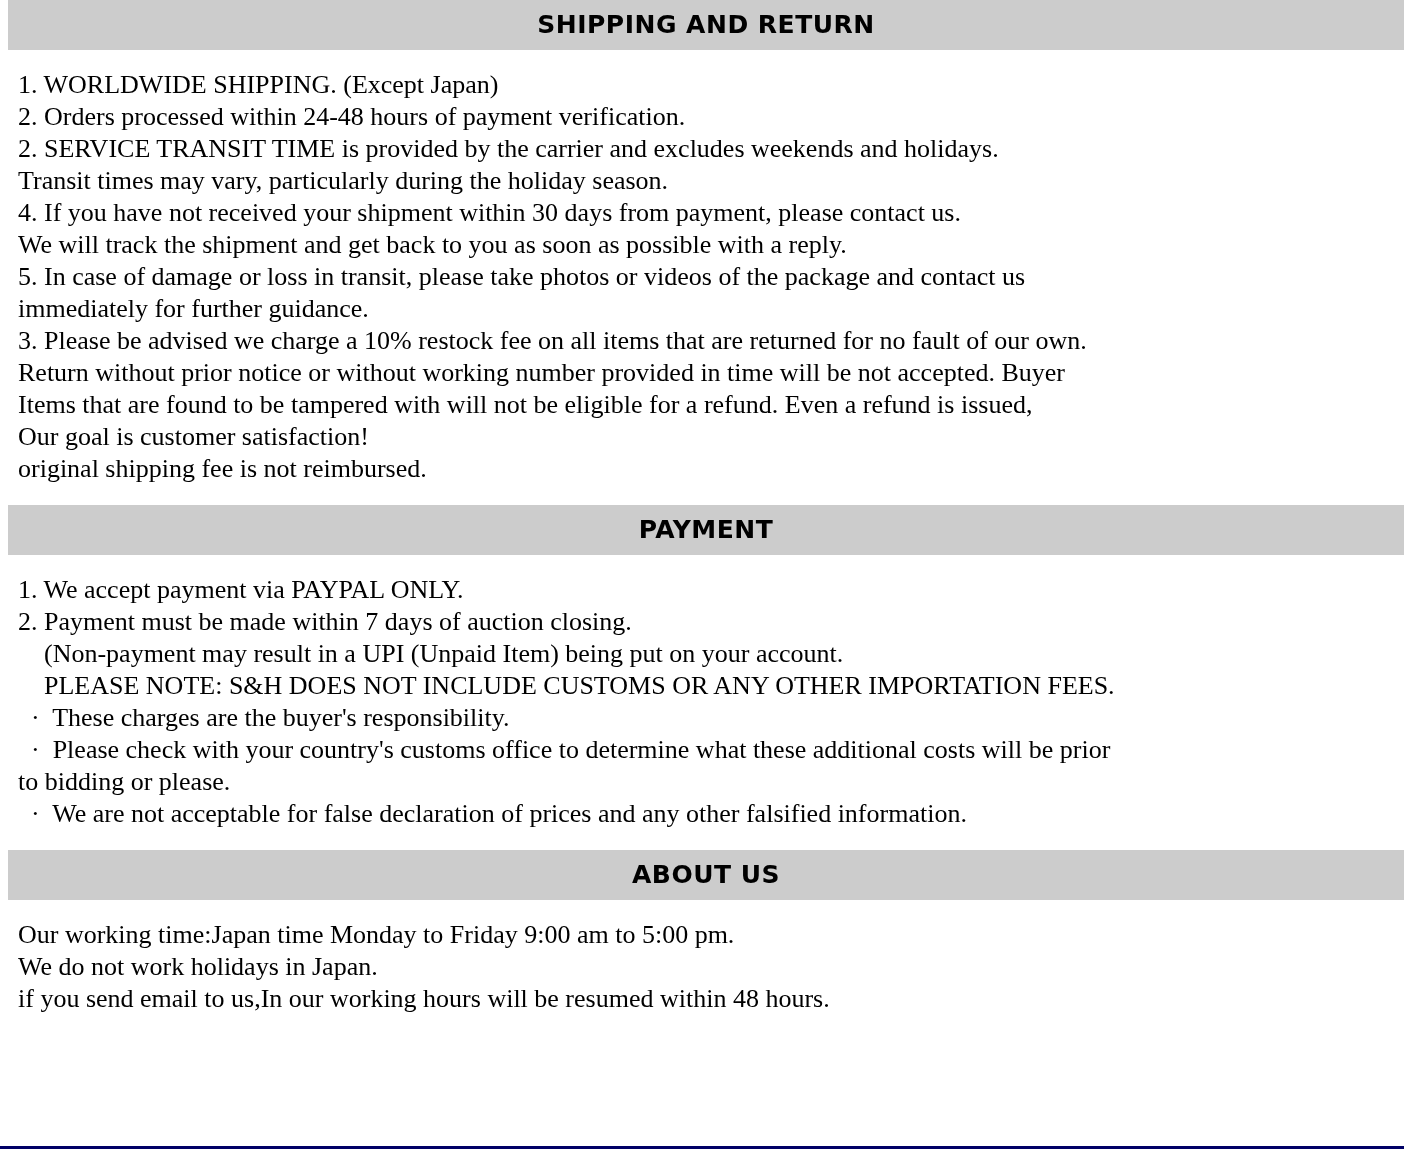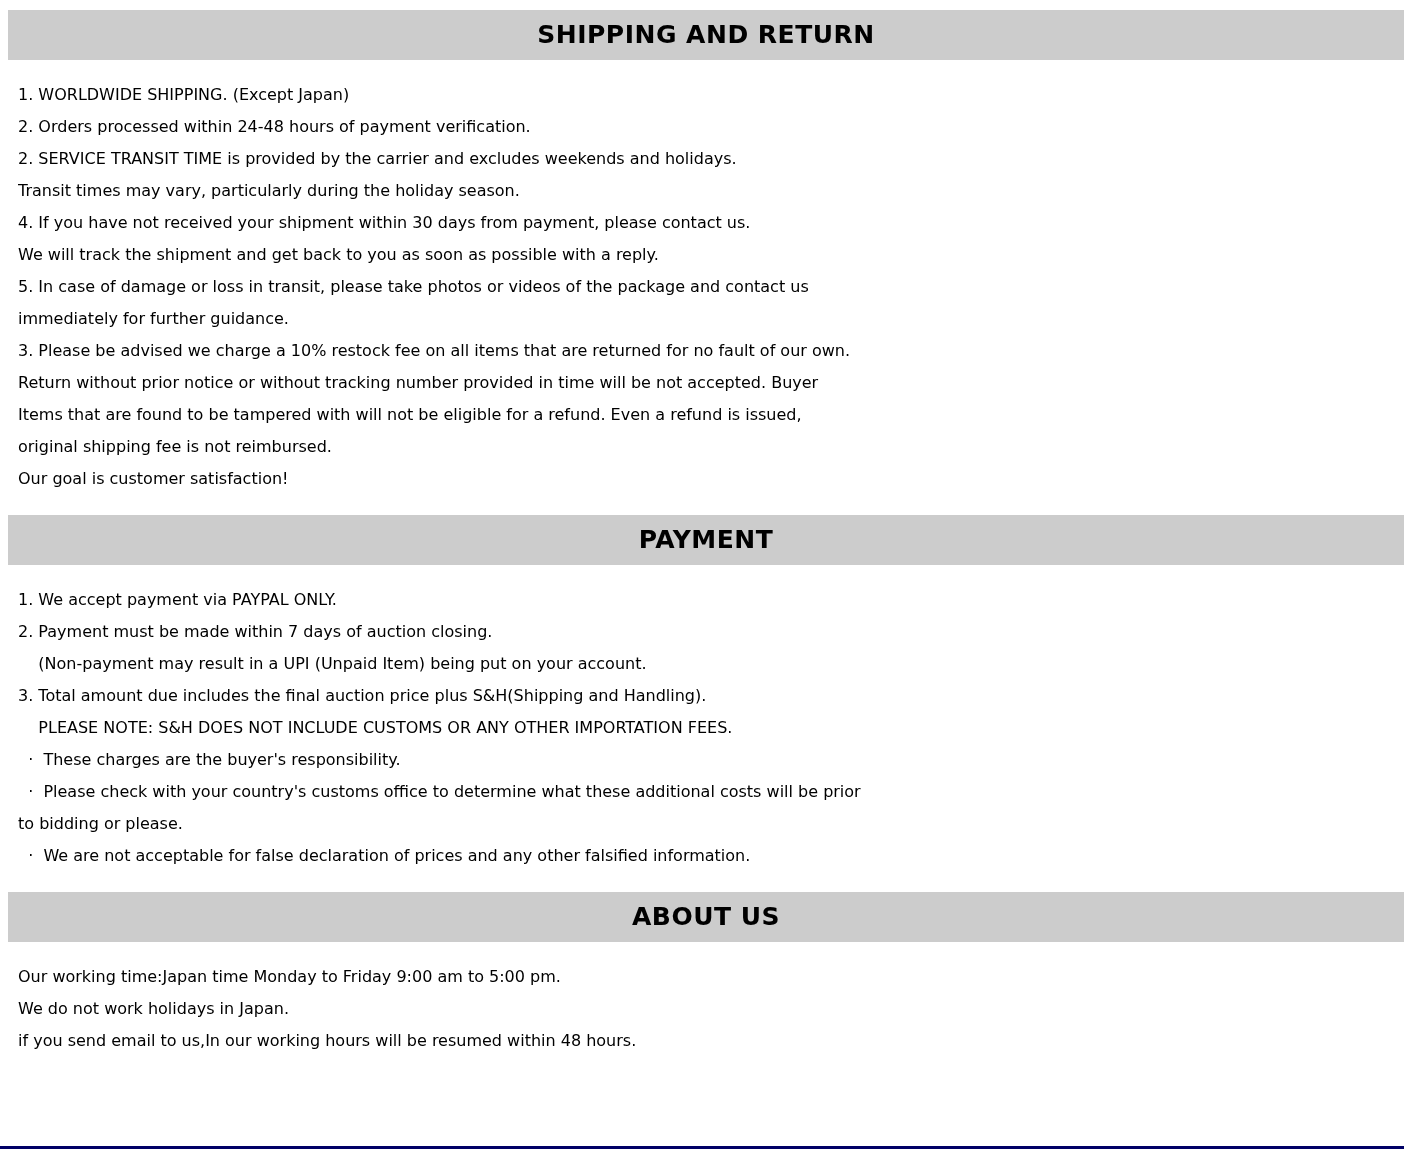--- a/index.html
+++ b/index.html
@@ -9,38 +9,38 @@
   }
   body {
     width: 1404px;
     height: 1154px;
     overflow: hidden;
     font-family: "DejaVu Sans", sans-serif;
     color: #000000;
     position: relative;
   }
   .doc {
-    padding-top: 10px;
     box-sizing: border-box;
     height: 100%;
   }
   .section-header {
     margin-left: 8px;
     height: 50px;
     line-height: 50px;
     background: #cccccc;
     text-align: center;
     font-weight: bold;
     font-size: 25px;
     letter-spacing: 0.5px;
   }
   .section-body {
     padding: 19px 0 20px 18px;
-    font-size: 16px;
+    font-size: 26px;
     line-height: 32px;
+    font-family: Liberation Serif, serif;
   }
   .line {
     white-space: pre;
     overflow: hidden;
   }
   .bottom-rule {
     position: absolute;
     left: 0;
     right: 0;
     bottom: 5px;
@@ -58,34 +58,33 @@
     <div class="section-body">
         <div class="line">1. WORLDWIDE SHIPPING. (Except Japan)</div>
         <div class="line">2. Orders processed within 24-48 hours of payment verification.</div>
         <div class="line">2. SERVICE TRANSIT TIME is provided by the carrier and excludes weekends and holidays.</div>
         <div class="line">Transit times may vary, particularly during the holiday season.</div>
         <div class="line">4. If you have not received your shipment within 30 days from payment, please contact us.</div>
         <div class="line">We will track the shipment and get back to you as soon as possible with a reply.</div>
         <div class="line">5. In case of damage or loss in transit, please take photos or videos of the package and contact us</div>
         <div class="line">immediately for further guidance.</div>
         <div class="line">3. Please be advised we charge a 10% restock fee on all items that are returned for no fault of our own.</div>
-        <div class="line">Return without prior notice or without tracking number provided in time will be not accepted. Buyer</div>
+        <div class="line">Return without prior notice or without working number provided in time will be not accepted. Buyer</div>
         <div class="line">Items that are found to be tampered with will not be eligible for a refund. Even a refund is issued,</div>
+        <div class="line">Our goal is customer satisfaction!</div>
         <div class="line">original shipping fee is not reimbursed.</div>
-        <div class="line">Our goal is customer satisfaction!</div>
       </div>
   </div>
 
   <div class="section">
     <div class="section-header">PAYMENT</div>
     <div class="section-body">
         <div class="line">1. We accept payment via PAYPAL ONLY.</div>
         <div class="line">2. Payment must be made within 7 days of auction closing.</div>
         <div class="line">    (Non-payment may result in a UPI (Unpaid Item) being put on your account.</div>
-        <div class="line">3. Total amount due includes the final auction price plus S&amp;H(Shipping and Handling).</div>
         <div class="line">    PLEASE NOTE: S&amp;H DOES NOT INCLUDE CUSTOMS OR ANY OTHER IMPORTATION FEES.</div>
         <div class="line">  ·  These charges are the buyer's responsibility.</div>
         <div class="line">  ·  Please check with your country's customs office to determine what these additional costs will be prior</div>
         <div class="line">to bidding or please.</div>
         <div class="line">  ·  We are not acceptable for false declaration of prices and any other falsified information.</div>
       </div>
   </div>
 
   <div class="section">
     <div class="section-header">ABOUT US</div>

